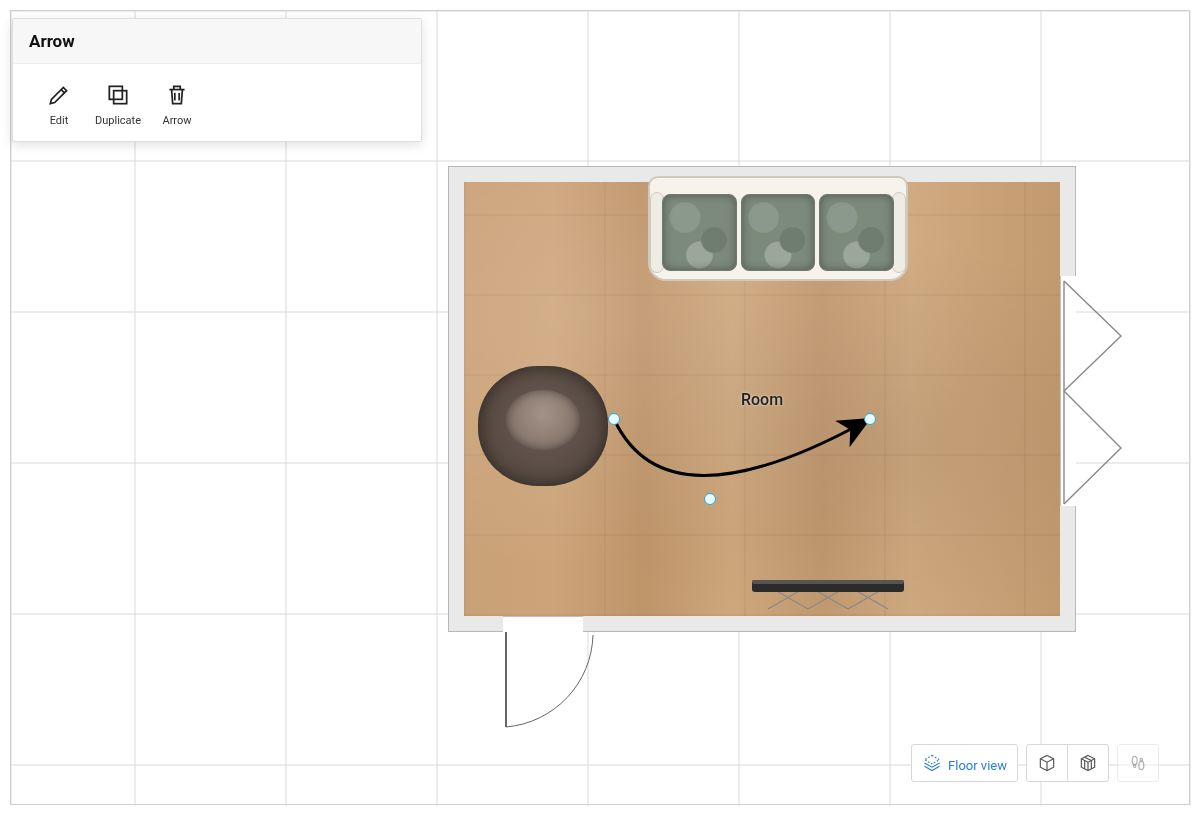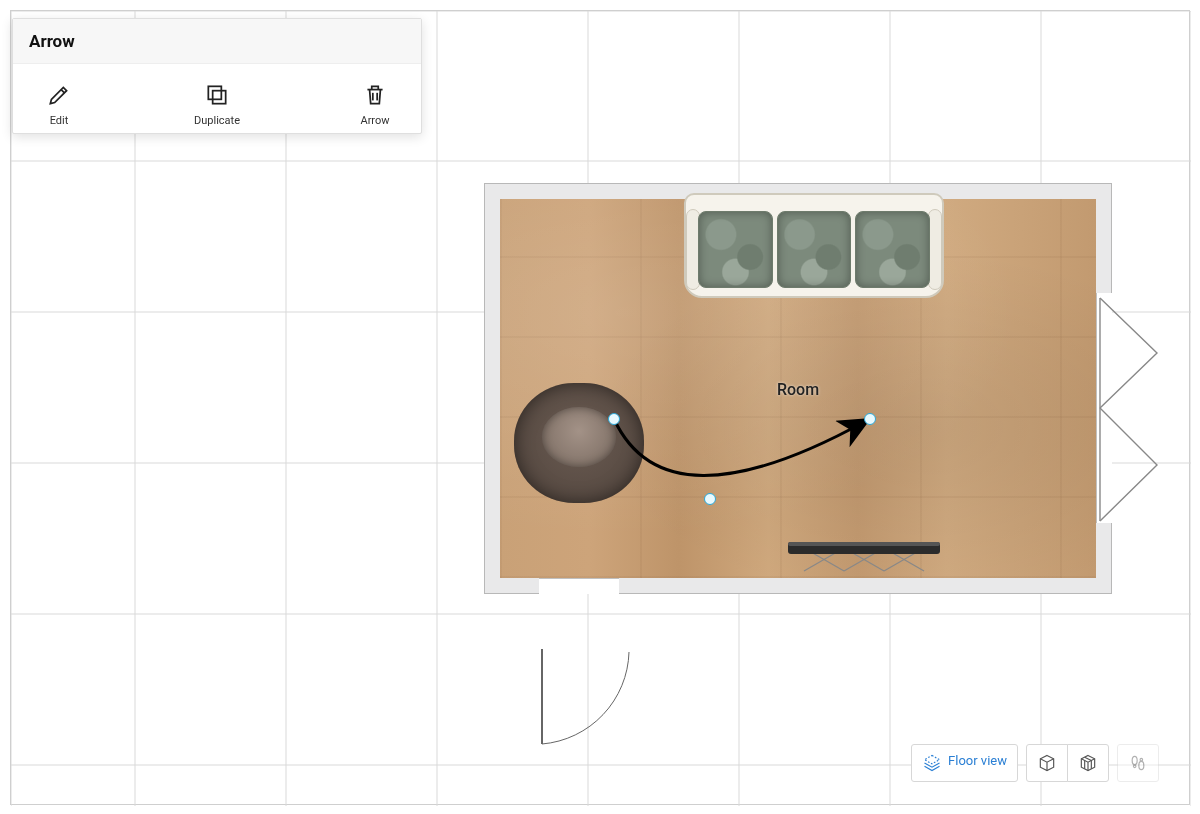--- a/index.html
+++ b/index.html
@@ -6,21 +6,21 @@
   html, body { width: 1200px; height: 814px; overflow: hidden; font-family: -apple-system, BlinkMacSystemFont, "Segoe UI", Roboto, Arial, sans-serif; background: #fff; }
 
   
   .canvas-wrap { position: absolute; left: 10px; top: 10px; width: 1180px; height: 795px; border: 1px solid #cfcfcf; background: #fff; }
 
   
   .grid { position: absolute; inset: 0; }
   .grid line { stroke: #d9d9d9; stroke-width: 1; }
 
   
-  .room { position: absolute; left: 437px; top: 172px; width: 628px; height: 411px; margin-left: 36px; }
+  .room { position: absolute; left: 437px; top: 155px; width: 628px; height: 466px; }
   .outer-wall { position: absolute; inset: 0; background: #e9e9ea; border: 1px solid #b8b8b8; }
   .floor { position: absolute; left: 16px; top: 16px; right: 16px; bottom: 16px; background:
       repeating-linear-gradient(0deg, rgba(120,80,50,0.08) 0 2px, rgba(0,0,0,0) 2px 80px),
       repeating-linear-gradient(90deg, rgba(110,70,40,0.07) 0 2px, rgba(0,0,0,0) 2px 140px),
       linear-gradient(90deg, #c9a177 0%, #cda47a 15%, #be9469 30%, #cfa87d 45%, #c39a70 60%, #d0aa80 75%, #c29a70 100%);
   }
   .floor::after { 
     content:""; position:absolute; inset:0; background:
       radial-gradient(ellipse at 20% 30%, rgba(255,255,255,0.12), rgba(0,0,0,0) 60%),
       radial-gradient(ellipse at 70% 60%, rgba(0,0,0,0.07), rgba(0,0,0,0) 55%);
@@ -60,28 +60,28 @@
   
   .room-label { position:absolute; left:50%; top:50%; transform:translate(-50%,-50%); font-size:16px; color:#222; font-weight:500; text-shadow:0 0 3px rgba(255,255,255,0.7); pointer-events:none; }
 
   
   .arrow { position:absolute; left: 595px; top: 400px; width: 280px; height: 100px; }
   .handle { position:absolute; width:12px; height:12px; border-radius:50%; background:#e8faff; border:1px solid #2aa8d8; cursor:grab; }
 
   
   .popover { position:absolute; left:12px; top:18px; width:410px; background:#fff; border:1px solid #dfdfdf; border-radius:2px; box-shadow:0 3px 12px rgba(0,0,0,0.12); }
   .popover-header { background:#f7f7f7; padding:12px 16px; font-weight:700; font-size:17px; color:#111; border-bottom:1px solid #eee;}
-  .popover-body { display:flex; justify-content:space-between; gap:26px; padding:18px 18px 6px; }
+  .popover-body { display:flex; justify-content:flex-start; gap:3px; padding:18px 18px 14px; }
   .tool { display:flex; flex-direction:column; align-items:center; gap:6px; width:56px; cursor:pointer; }
   .tool svg { width:26px; height:26px; stroke:#222; fill:none; stroke-width:1.6; }
   .tool-label { font-size:11px; color:#333; }
 
   
   .view-bar { position:absolute; right:30px; bottom:22px; display:flex; gap:8px; align-items:stretch; }
-  .vb-btn { background:#fff; border:1px solid #d7d7d7; border-radius:3px; display:flex; align-items:flex-start; justify-content:center; padding:8px 10px; cursor:pointer; font-size:13px; color:#444; }
+  .vb-btn { background:#fff; border:1px solid #d7d7d7; border-radius:3px; display:flex; align-items:flex-end; justify-content:center; padding:8px 10px; cursor:pointer; font-size:13px; color:#444; }
   .vb-btn.active { color:#2a7fd4; }
   .vb-btn.active svg { stroke:#2a7fd4; fill:none; }
   .vb-btn svg { width:20px; height:20px; stroke:#555; fill:none; stroke-width:1.4; }
   .vb-btn.disabled { opacity:0.45; cursor:default; }
   .vb-float { display:flex; gap:0; }
   .vb-float .vb-btn { border-radius:0; margin-left:-1px; }
   .vb-float .vb-btn:first-child{border-top-left-radius:3px;border-bottom-left-radius:3px;margin-left:0;}
   .vb-float .vb-btn:last-child{border-top-right-radius:3px;border-bottom-right-radius:3px;}
 </style>
 </head>

